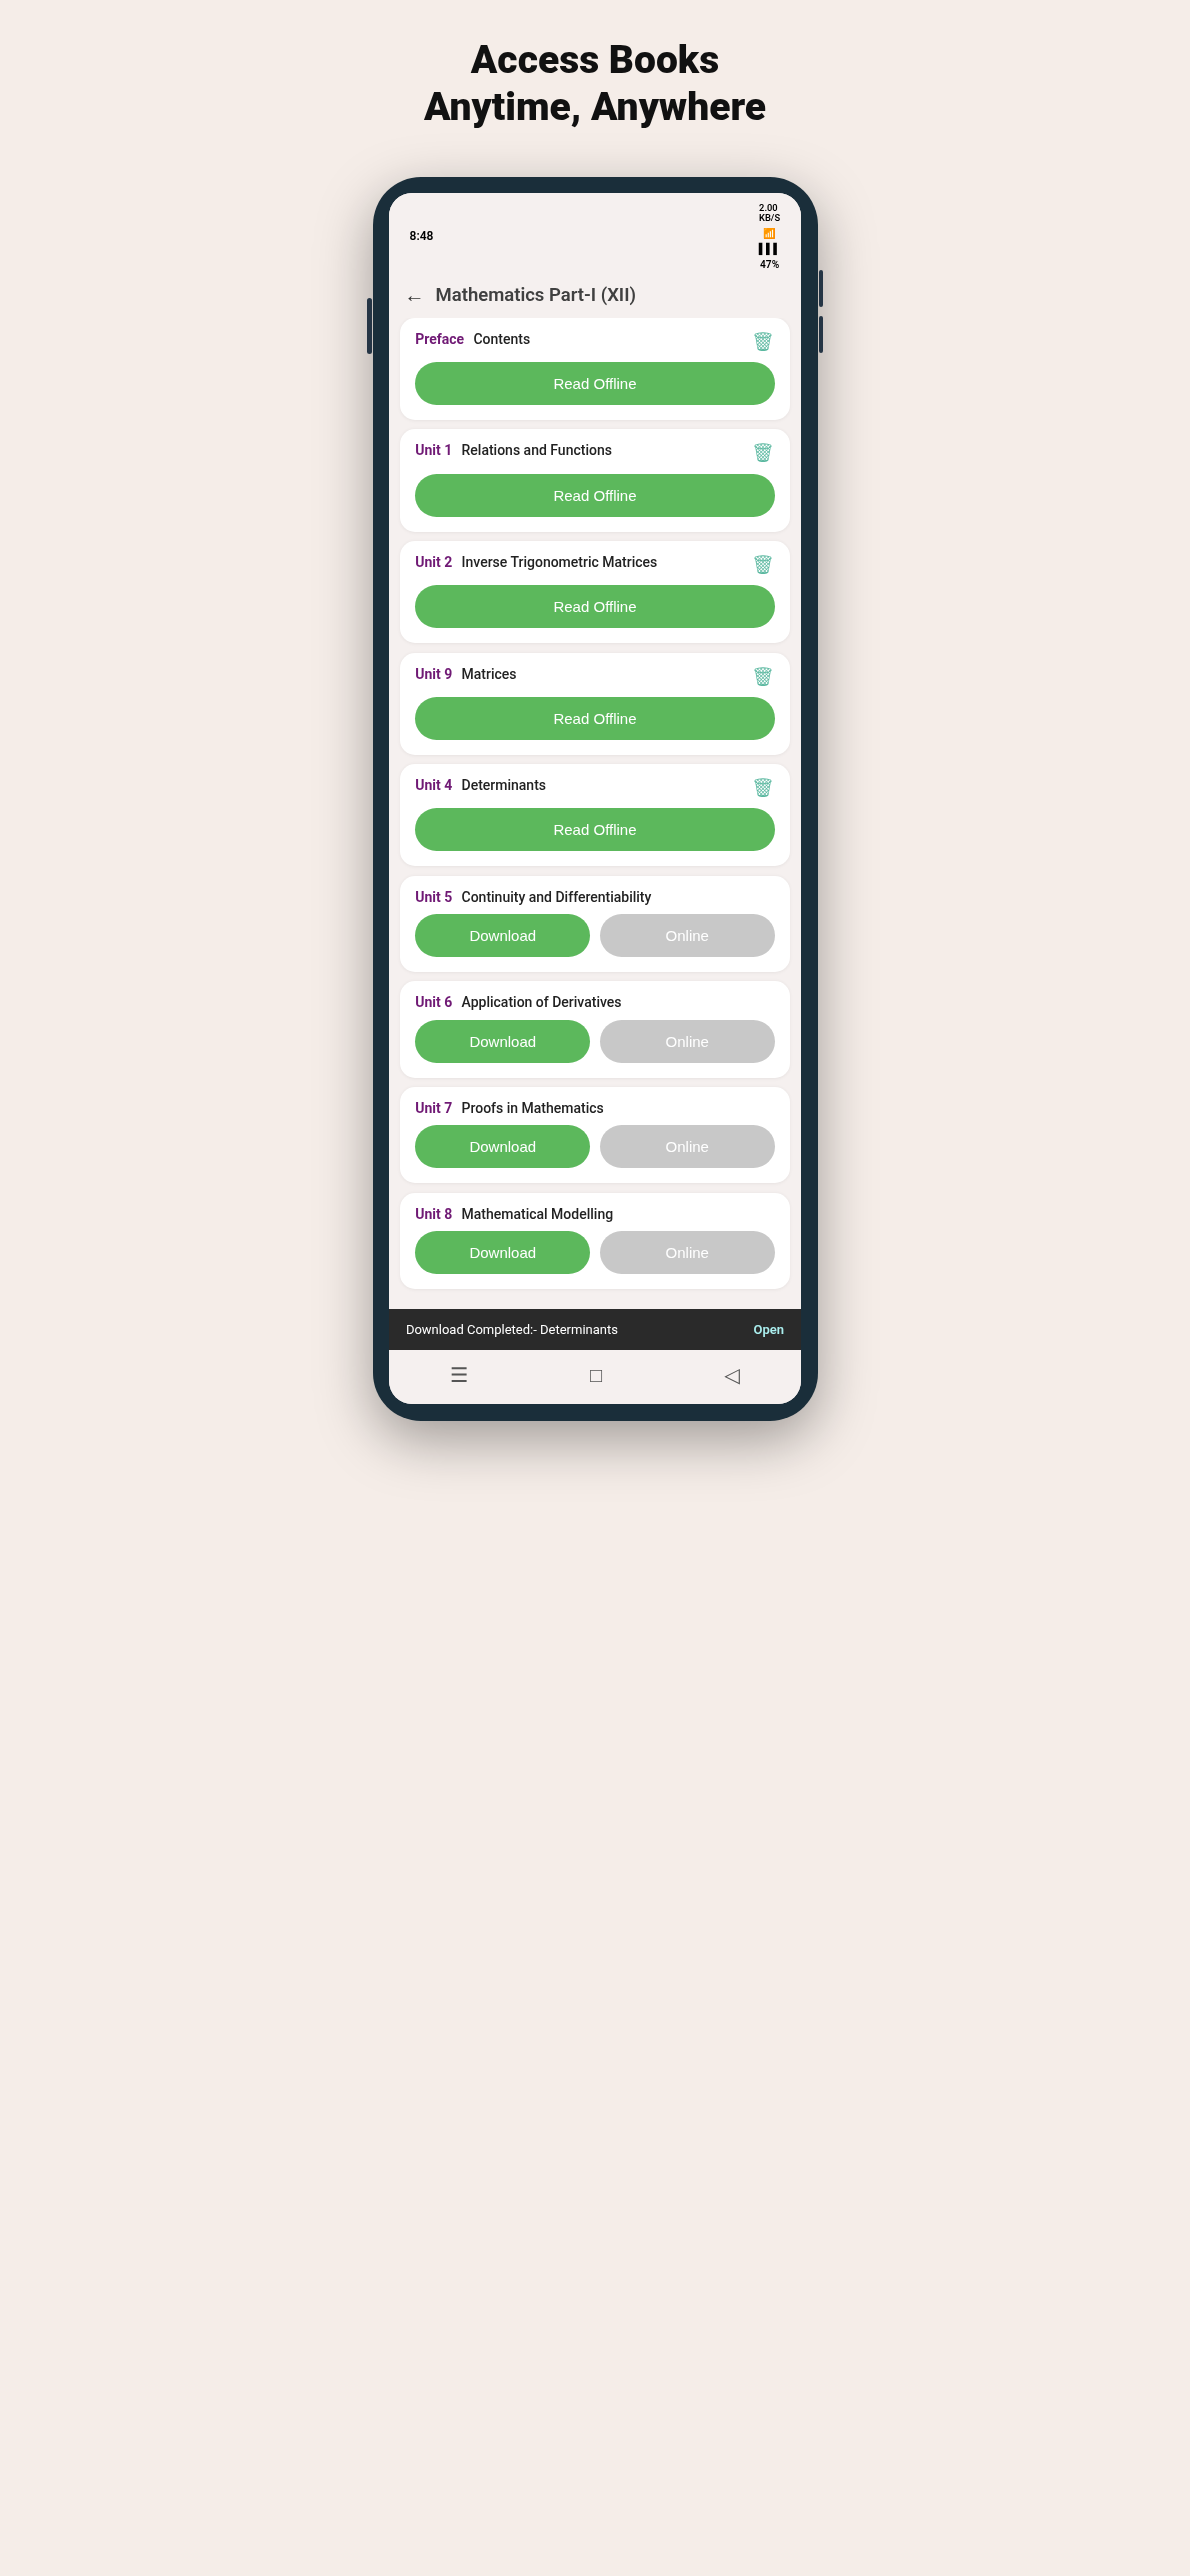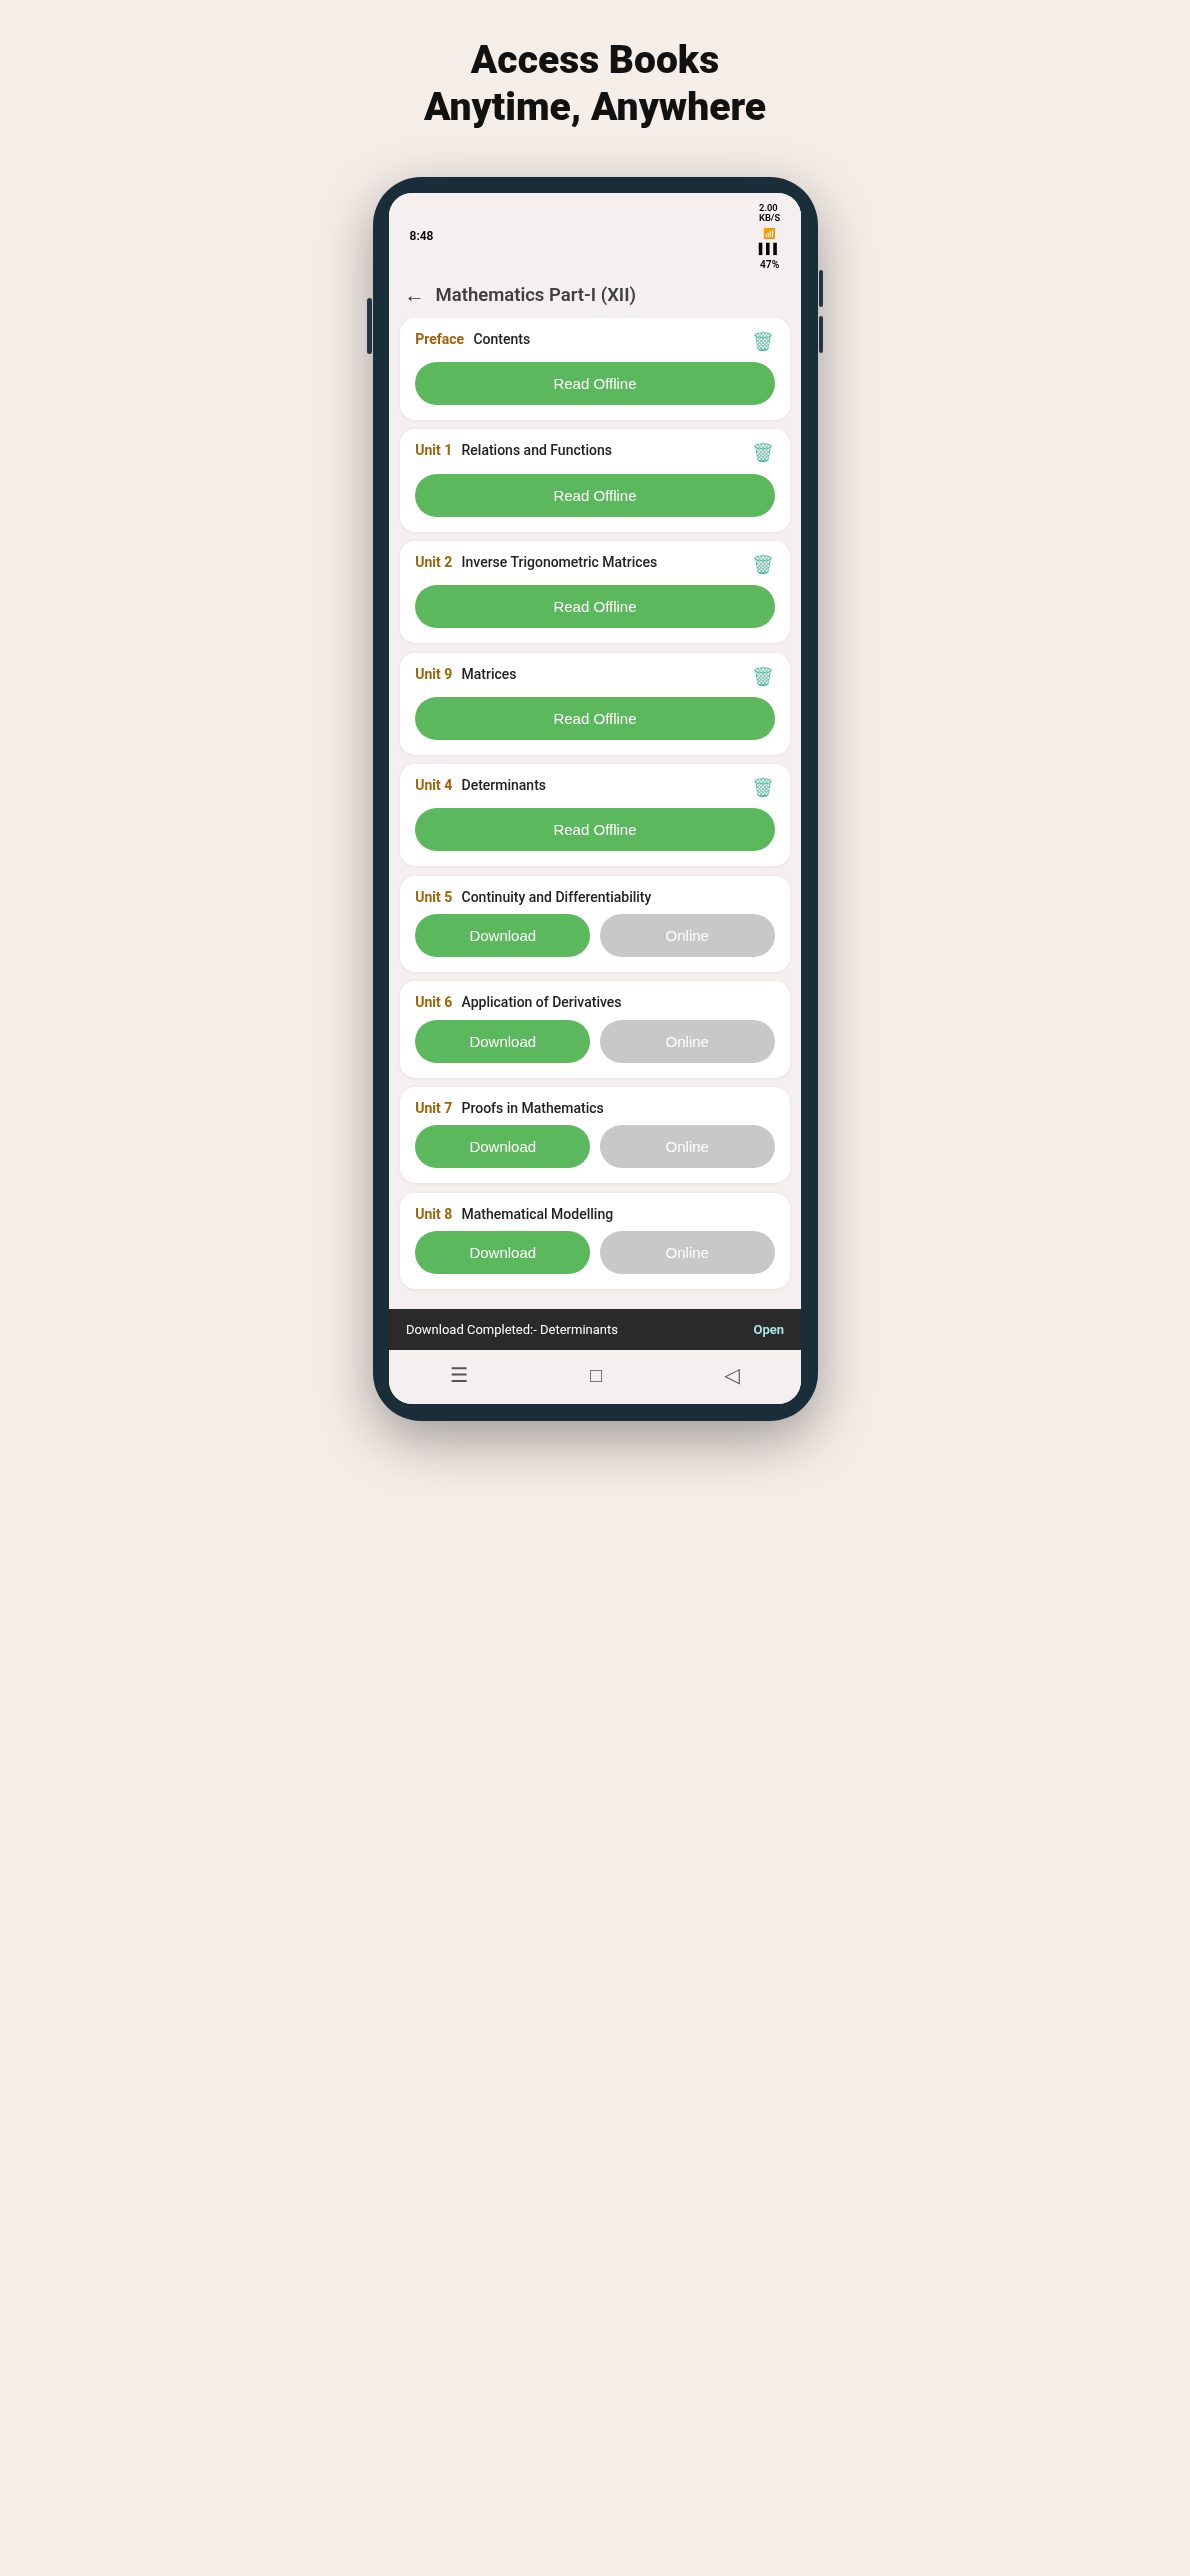--- a/index.html
+++ b/index.html
@@ -87,21 +87,21 @@
     }
     .unit-info {
       display: flex;
       align-items: baseline;
       gap: 9.3px;
       flex: 1;
     }
     .unit-label {
       font-size: 14px;
       font-weight: 700;
-      color: #a16207;
+      color: #701a75;
       white-space: nowrap;
     }
     .unit-name {
       font-size: 14px;
       font-weight: 500;
       color: #222;
     }
     .trash-icon {
       font-size: 18.5px;
       color: #5bb8a0;

